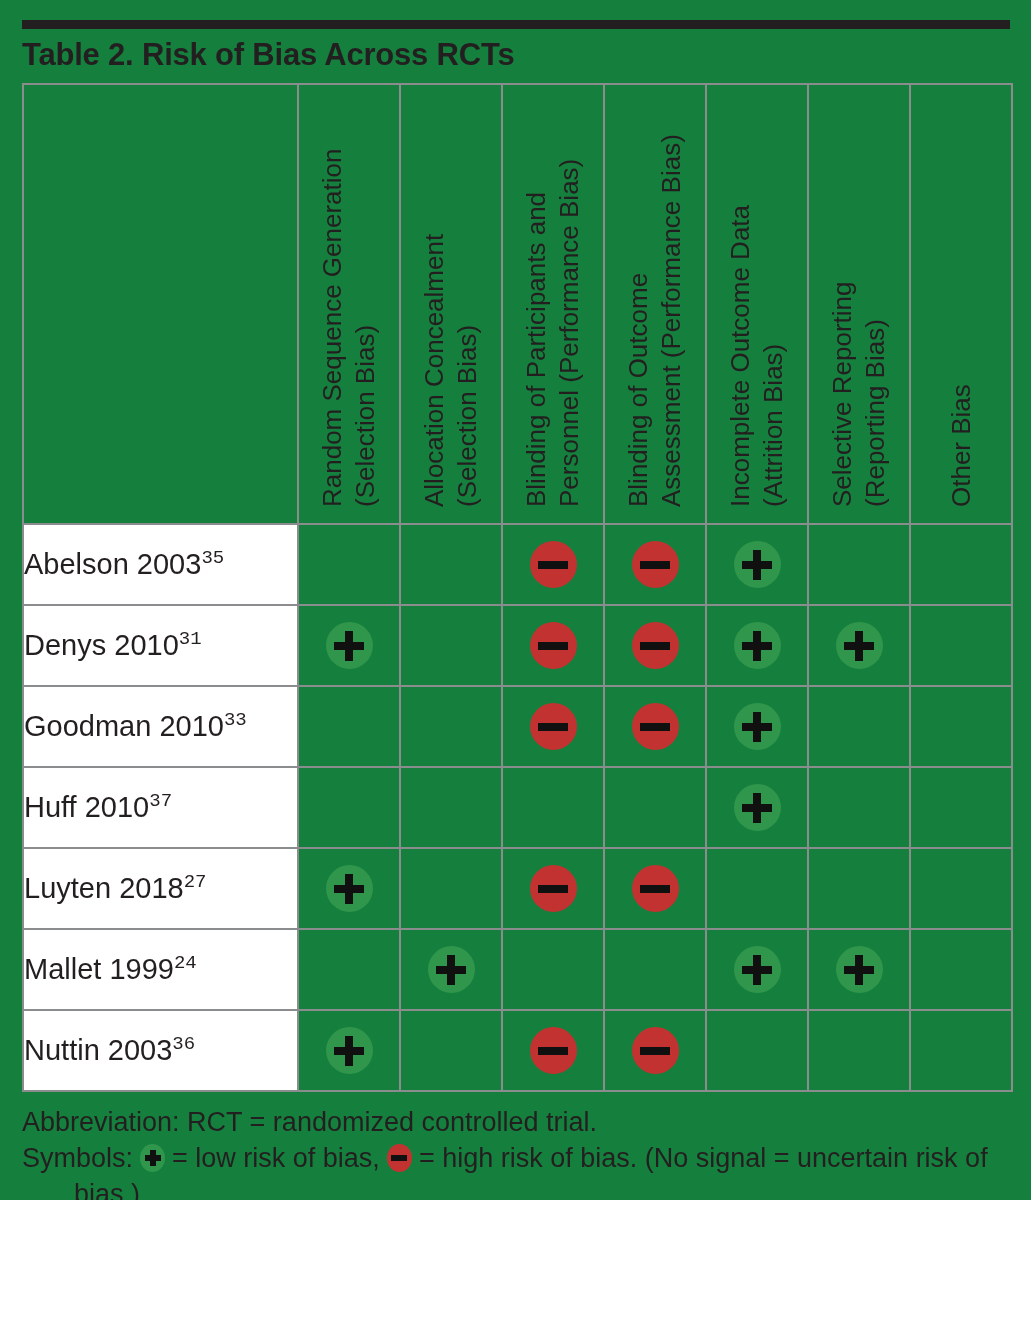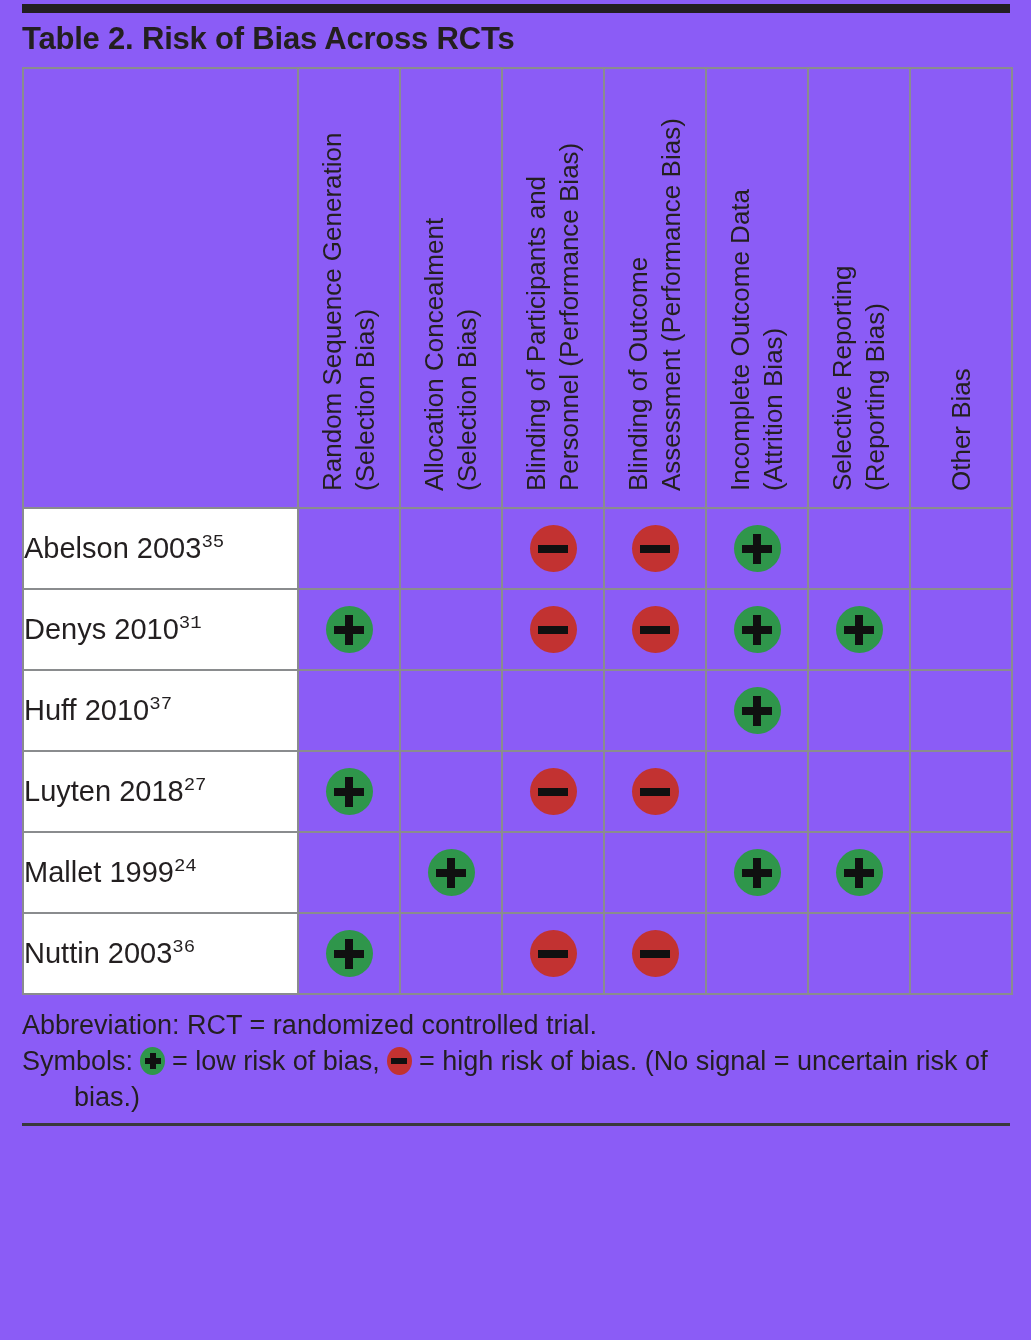--- a/index.html
+++ b/index.html
@@ -1,17 +1,17 @@
 <!DOCTYPE html>
 <html><head>
 <meta charset="utf-8">
 <style>
   * { margin:0; padding:0; box-sizing:border-box; }
   body { background:#fff; font-family:"Liberation Sans", sans-serif; color:#231f20; }
-  .page { width:1031px; height:1340px; background:#8b5cf6; padding:4px 21px 0 22px; overflow:hidden; position:relative; }
+  .page { width:1031px; height:1200px; background:#15803d; padding:20px 21px 0 22px; overflow:hidden; position:relative; }
 
   .top-rule { width:988px; height:9px; background:#231f20; }
   .page-title { font-size:31px; font-weight:bold; letter-spacing:-0.2px; margin:8px 0 10px 0; }
 
   table.rob { border-collapse:collapse; table-layout:fixed; width:988px; }
   table.rob th, table.rob td { border:2px solid #8a8c8e; padding:0; }
 
   col.study-col { width:275px; }
   col.bias-col  { width:102px; }
 
@@ -141,20 +141,30 @@
           <th class="study"><span>Denys 2010</span><sup>31</sup></th>
           <td class="cell"><span class="sym plus"></span></td>
           <td class="cell"></td>
           <td class="cell"><span class="sym minus"></span></td>
           <td class="cell"><span class="sym minus"></span></td>
           <td class="cell"><span class="sym plus"></span></td>
           <td class="cell"><span class="sym plus"></span></td>
           <td class="cell"></td>
         </tr>
         <tr>
+          <th class="study"><span>Goodman 2010</span><sup>33</sup></th>
+          <td class="cell"></td>
+          <td class="cell"></td>
+          <td class="cell"><span class="sym minus"></span></td>
+          <td class="cell"><span class="sym minus"></span></td>
+          <td class="cell"><span class="sym plus"></span></td>
+          <td class="cell"></td>
+          <td class="cell"></td>
+        </tr>
+        <tr>
           <th class="study"><span>Huff 2010</span><sup>37</sup></th>
           <td class="cell"></td>
           <td class="cell"></td>
           <td class="cell"></td>
           <td class="cell"></td>
           <td class="cell"><span class="sym plus"></span></td>
           <td class="cell"></td>
           <td class="cell"></td>
         </tr>
         <tr>

